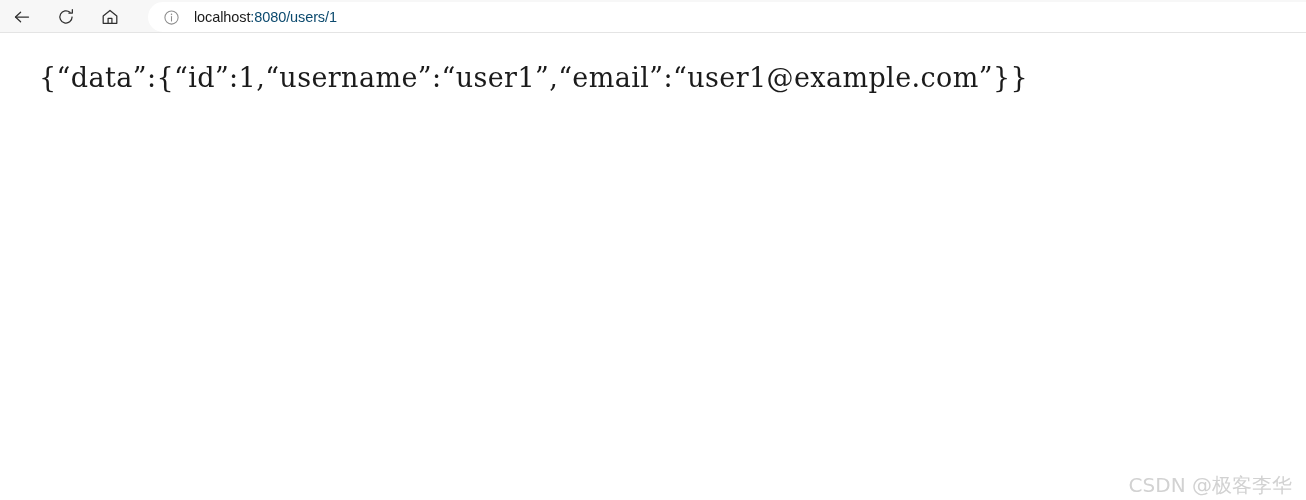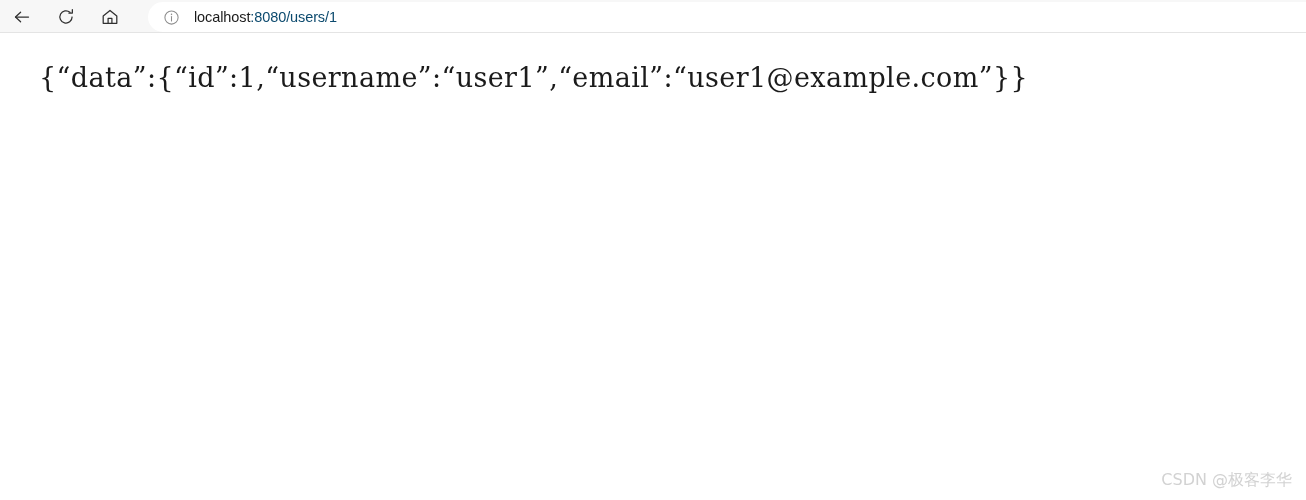--- a/index.html
+++ b/index.html
@@ -108,23 +108,23 @@
     word-break: break-all;
     letter-spacing: 0.4px;
     max-width: 1260px;
     margin-left: 16px;
   }
 
   
   .watermark {
     position: absolute;
     right: 14px;
-    bottom: 9px;
+    bottom: 1px;
     font-family: "DejaVu Sans", "Liberation Sans", sans-serif;
-    font-size: 16px;
+    font-size: 20px;
     color: #d2d2d2;
     white-space: nowrap;
     user-select: none;
   }
 </style>
 </head>
 <body>
 
 <div class="browser-chrome">
 

